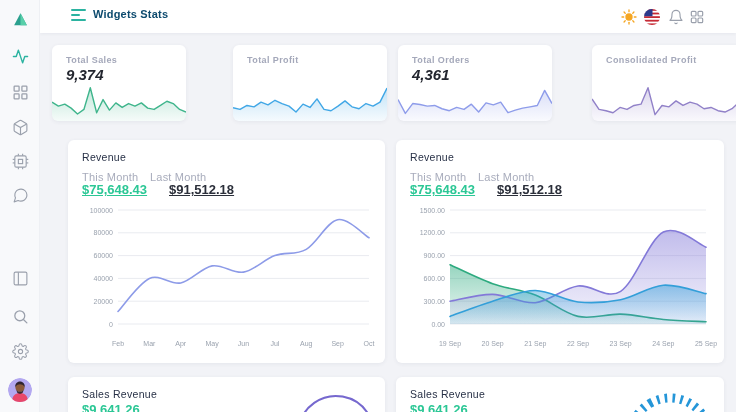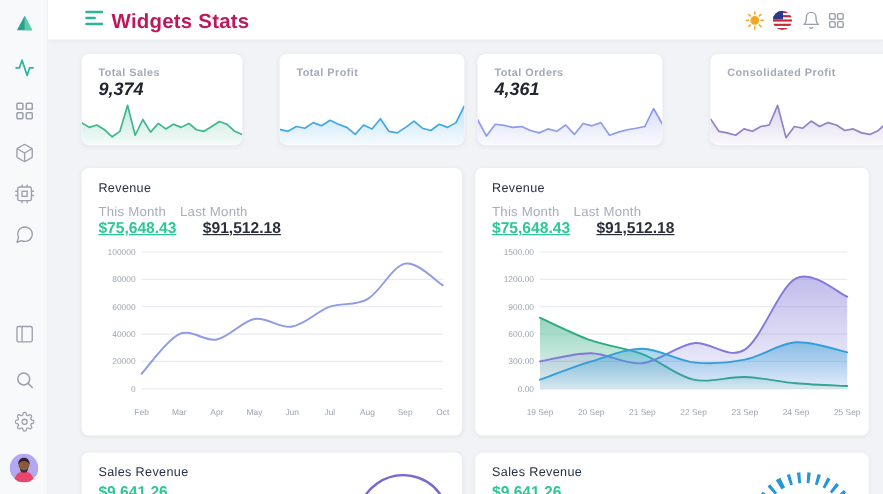--- a/index.html
+++ b/index.html
@@ -15,22 +15,22 @@
   .side-ic.active { color:#2bb3a0; }
 
   
   #header { position:absolute; left:40px; top:0; width:696px; height:33px;
     background:#ffffff; box-shadow:0 1px 3px rgba(40,50,80,.06); z-index:4; }
   #hamburger { position:absolute; left:31px; top:9px; width:16px; height:14px; cursor:pointer; }
   #hamburger span { display:block; height:2px; background:#2bb3a0; border-radius:2px; margin-bottom:3px; }
   #hamburger span:nth-child(1){ width:15px; }
   #hamburger span:nth-child(2){ width:9px; }
   #hamburger span:nth-child(3){ width:15px; }
-  #page-title { position:absolute; left:53px; top:8px; font-size:17px; font-weight:700;
-    color:#be185d; letter-spacing:.2px; }
+  #page-title { position:absolute; left:53px; top:8px; font-size:11px; font-weight:700;
+    color:#0c4a6e; letter-spacing:.2px; }
   .hdr-ic { position:absolute; top:8px; width:18px; height:18px; display:flex;
     align-items:center; justify-content:center; color:#9aa0ac; cursor:pointer; }
   .hdr-ic svg { width:16px; height:16px; }
 
   
   .card { position:absolute; background:#fff; border-radius:6px;
     box-shadow:0 1px 4px rgba(40,50,80,.07); overflow:hidden; }
   .stat-label { position:absolute; left:14px; top:10px; font-size:9px; font-weight:600;
     color:#a4a8ba; letter-spacing:.4px; }
   .stat-value { position:absolute; left:14px; top:21px; font-size:15px; font-weight:700; color:#23262f;font-style:italic; }
@@ -178,21 +178,21 @@
   <div class="hdr-ic" style="left:648px">
     <svg viewBox="0 0 24 24" fill="none" stroke="currentColor" stroke-width="1.8">
       <rect x="3.5" y="3.5" width="7" height="7" rx="1.5"></rect>
         <rect x="13.5" y="3.5" width="7" height="7" rx="1.5"></rect>
       <rect x="3.5" y="13.5" width="7" height="7" rx="1.5"></rect>
         <rect x="13.5" y="13.5" width="7" height="7" rx="1.5"></rect>
       </svg>
   </div>
 </div>
 
-<div class="card stat-card" style="left:68px;top:45px;width:134px;height:76px">
+<div class="card stat-card" style="left:52px;top:45px;width:134px;height:76px">
   <div class="stat-label">Total Sales</div>
   <div class="stat-value">9,374</div>
   <div class="spark">
       <svg viewBox="0 0 220 44" preserveAspectRatio="none">
         <defs>
           <linearGradient id="sp3" x1="0" y1="0" x2="0" y2="1">
             <stop offset="0%" stop-color="#3fb58c" stop-opacity="0.32"></stop>
             <stop offset="100%" stop-color="#3fb58c" stop-opacity="0.05"></stop>
           </linearGradient>
         </defs>

